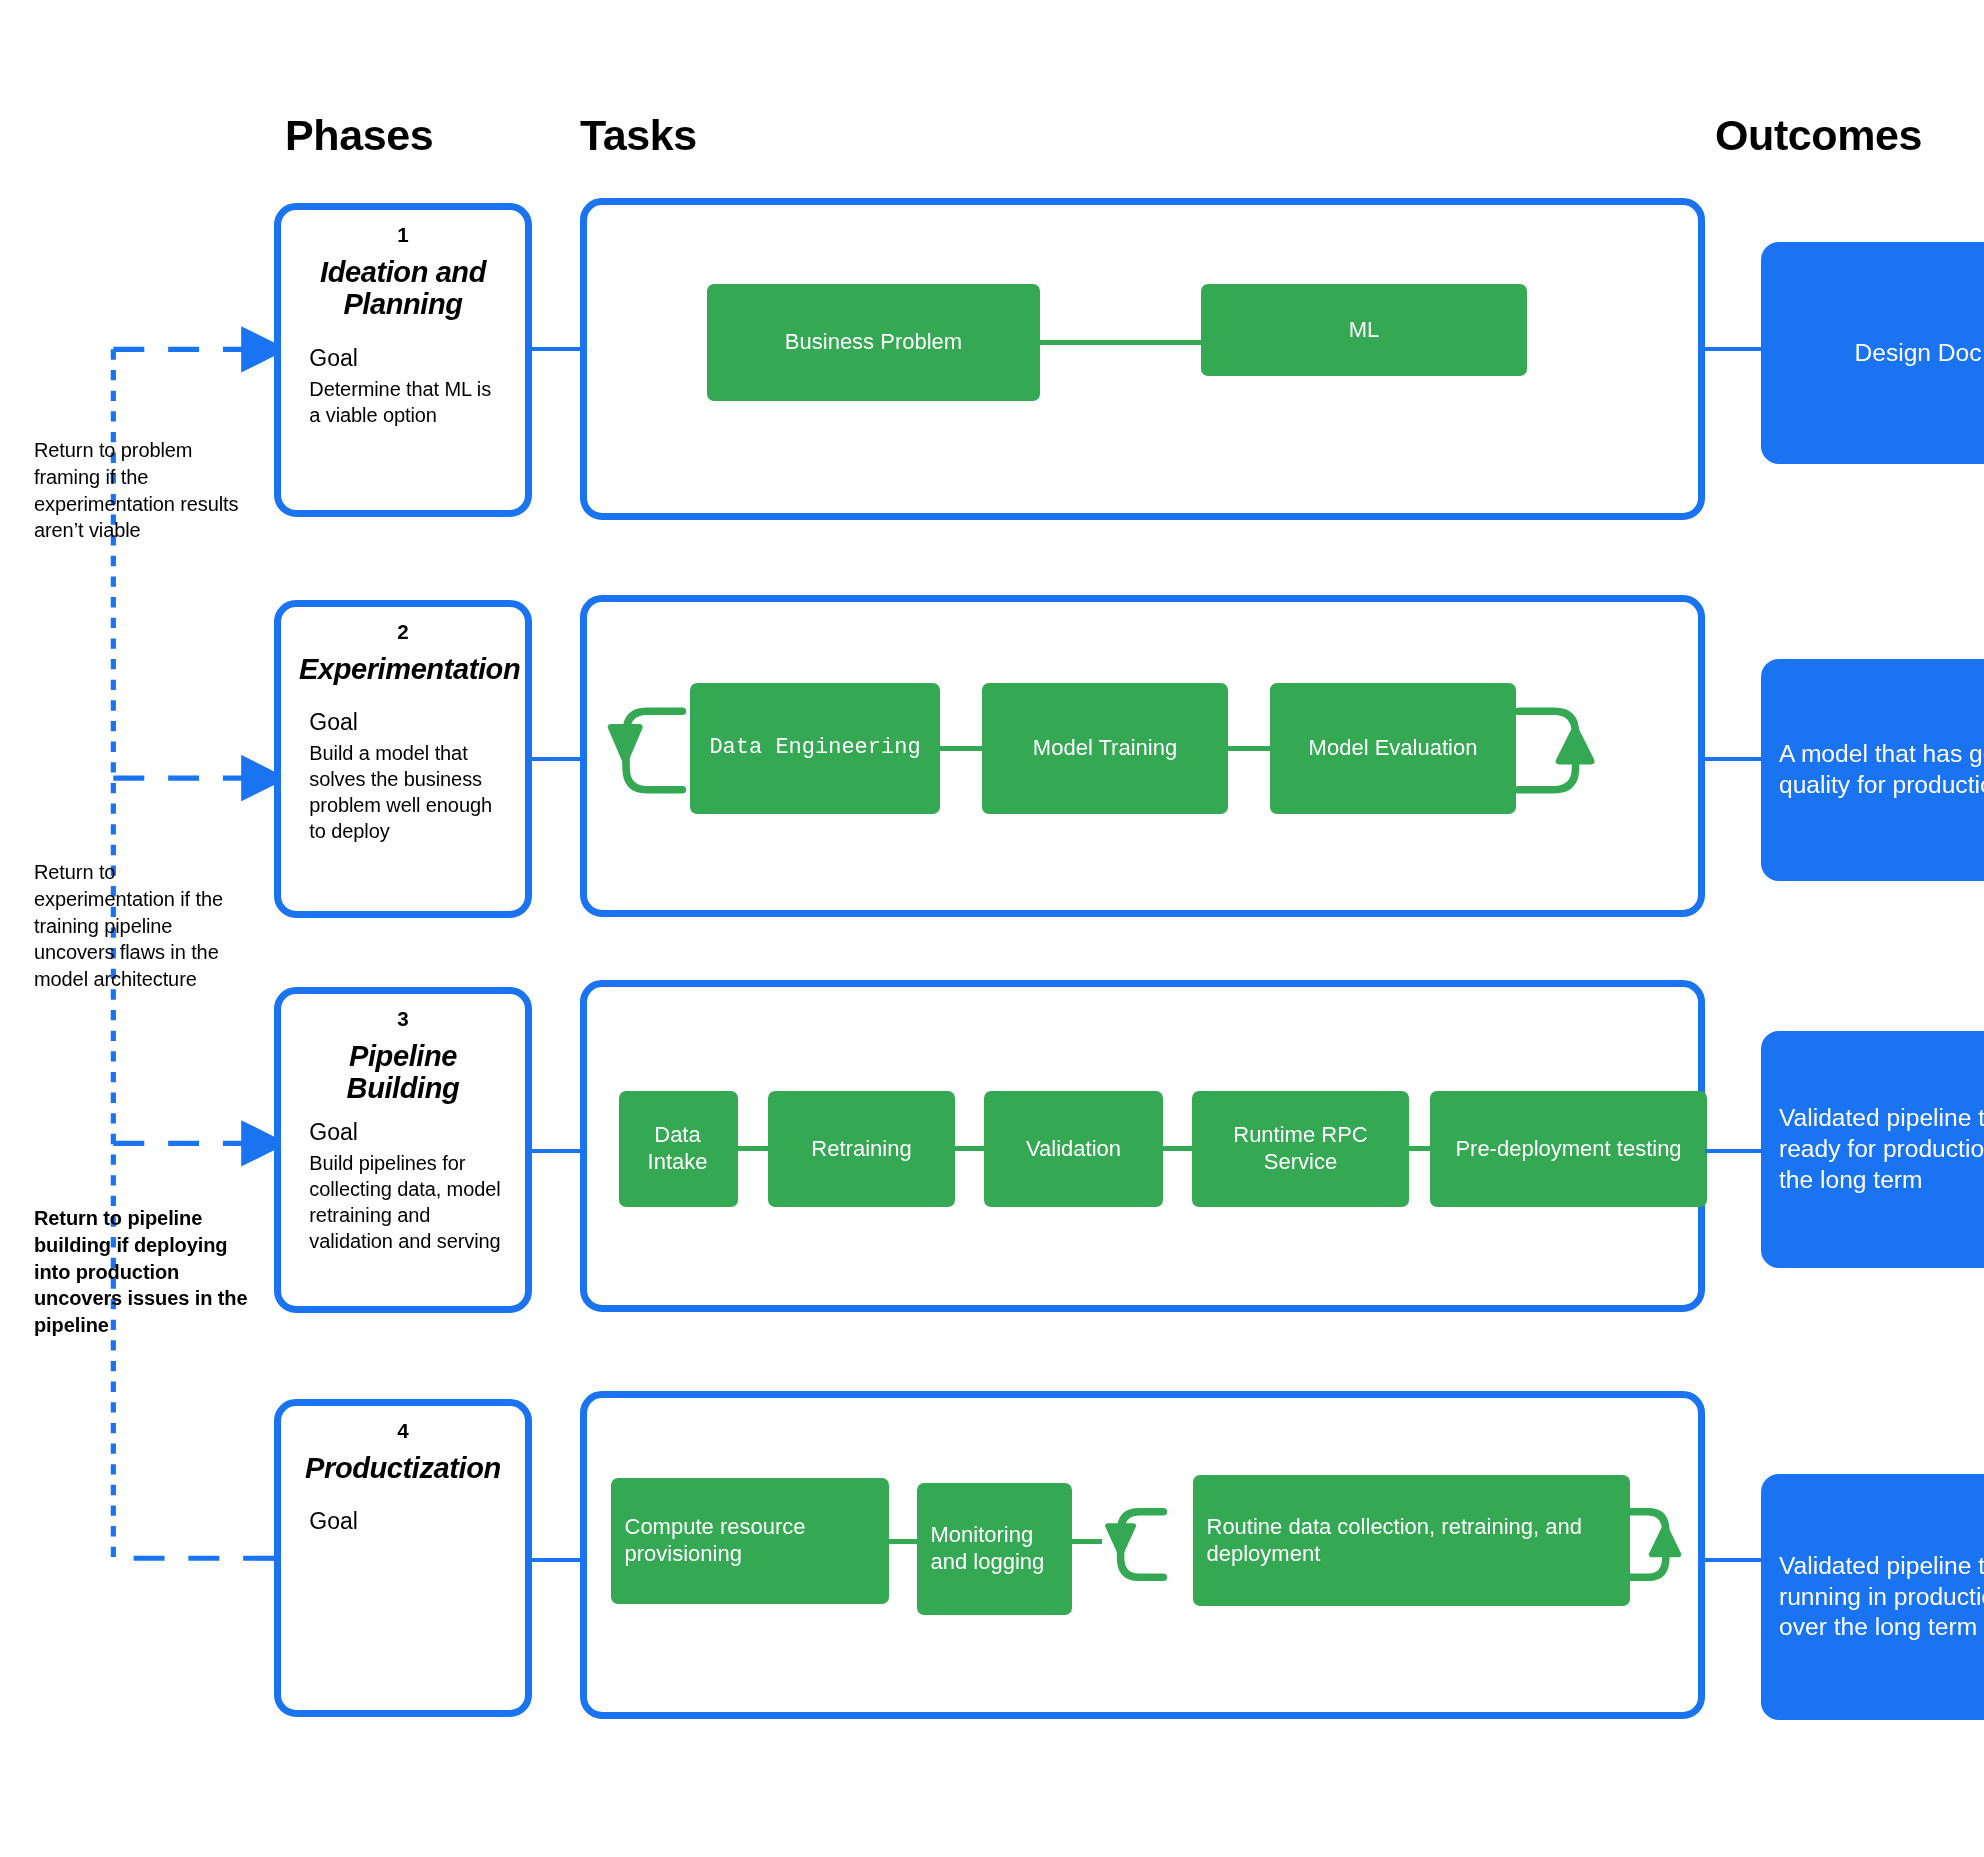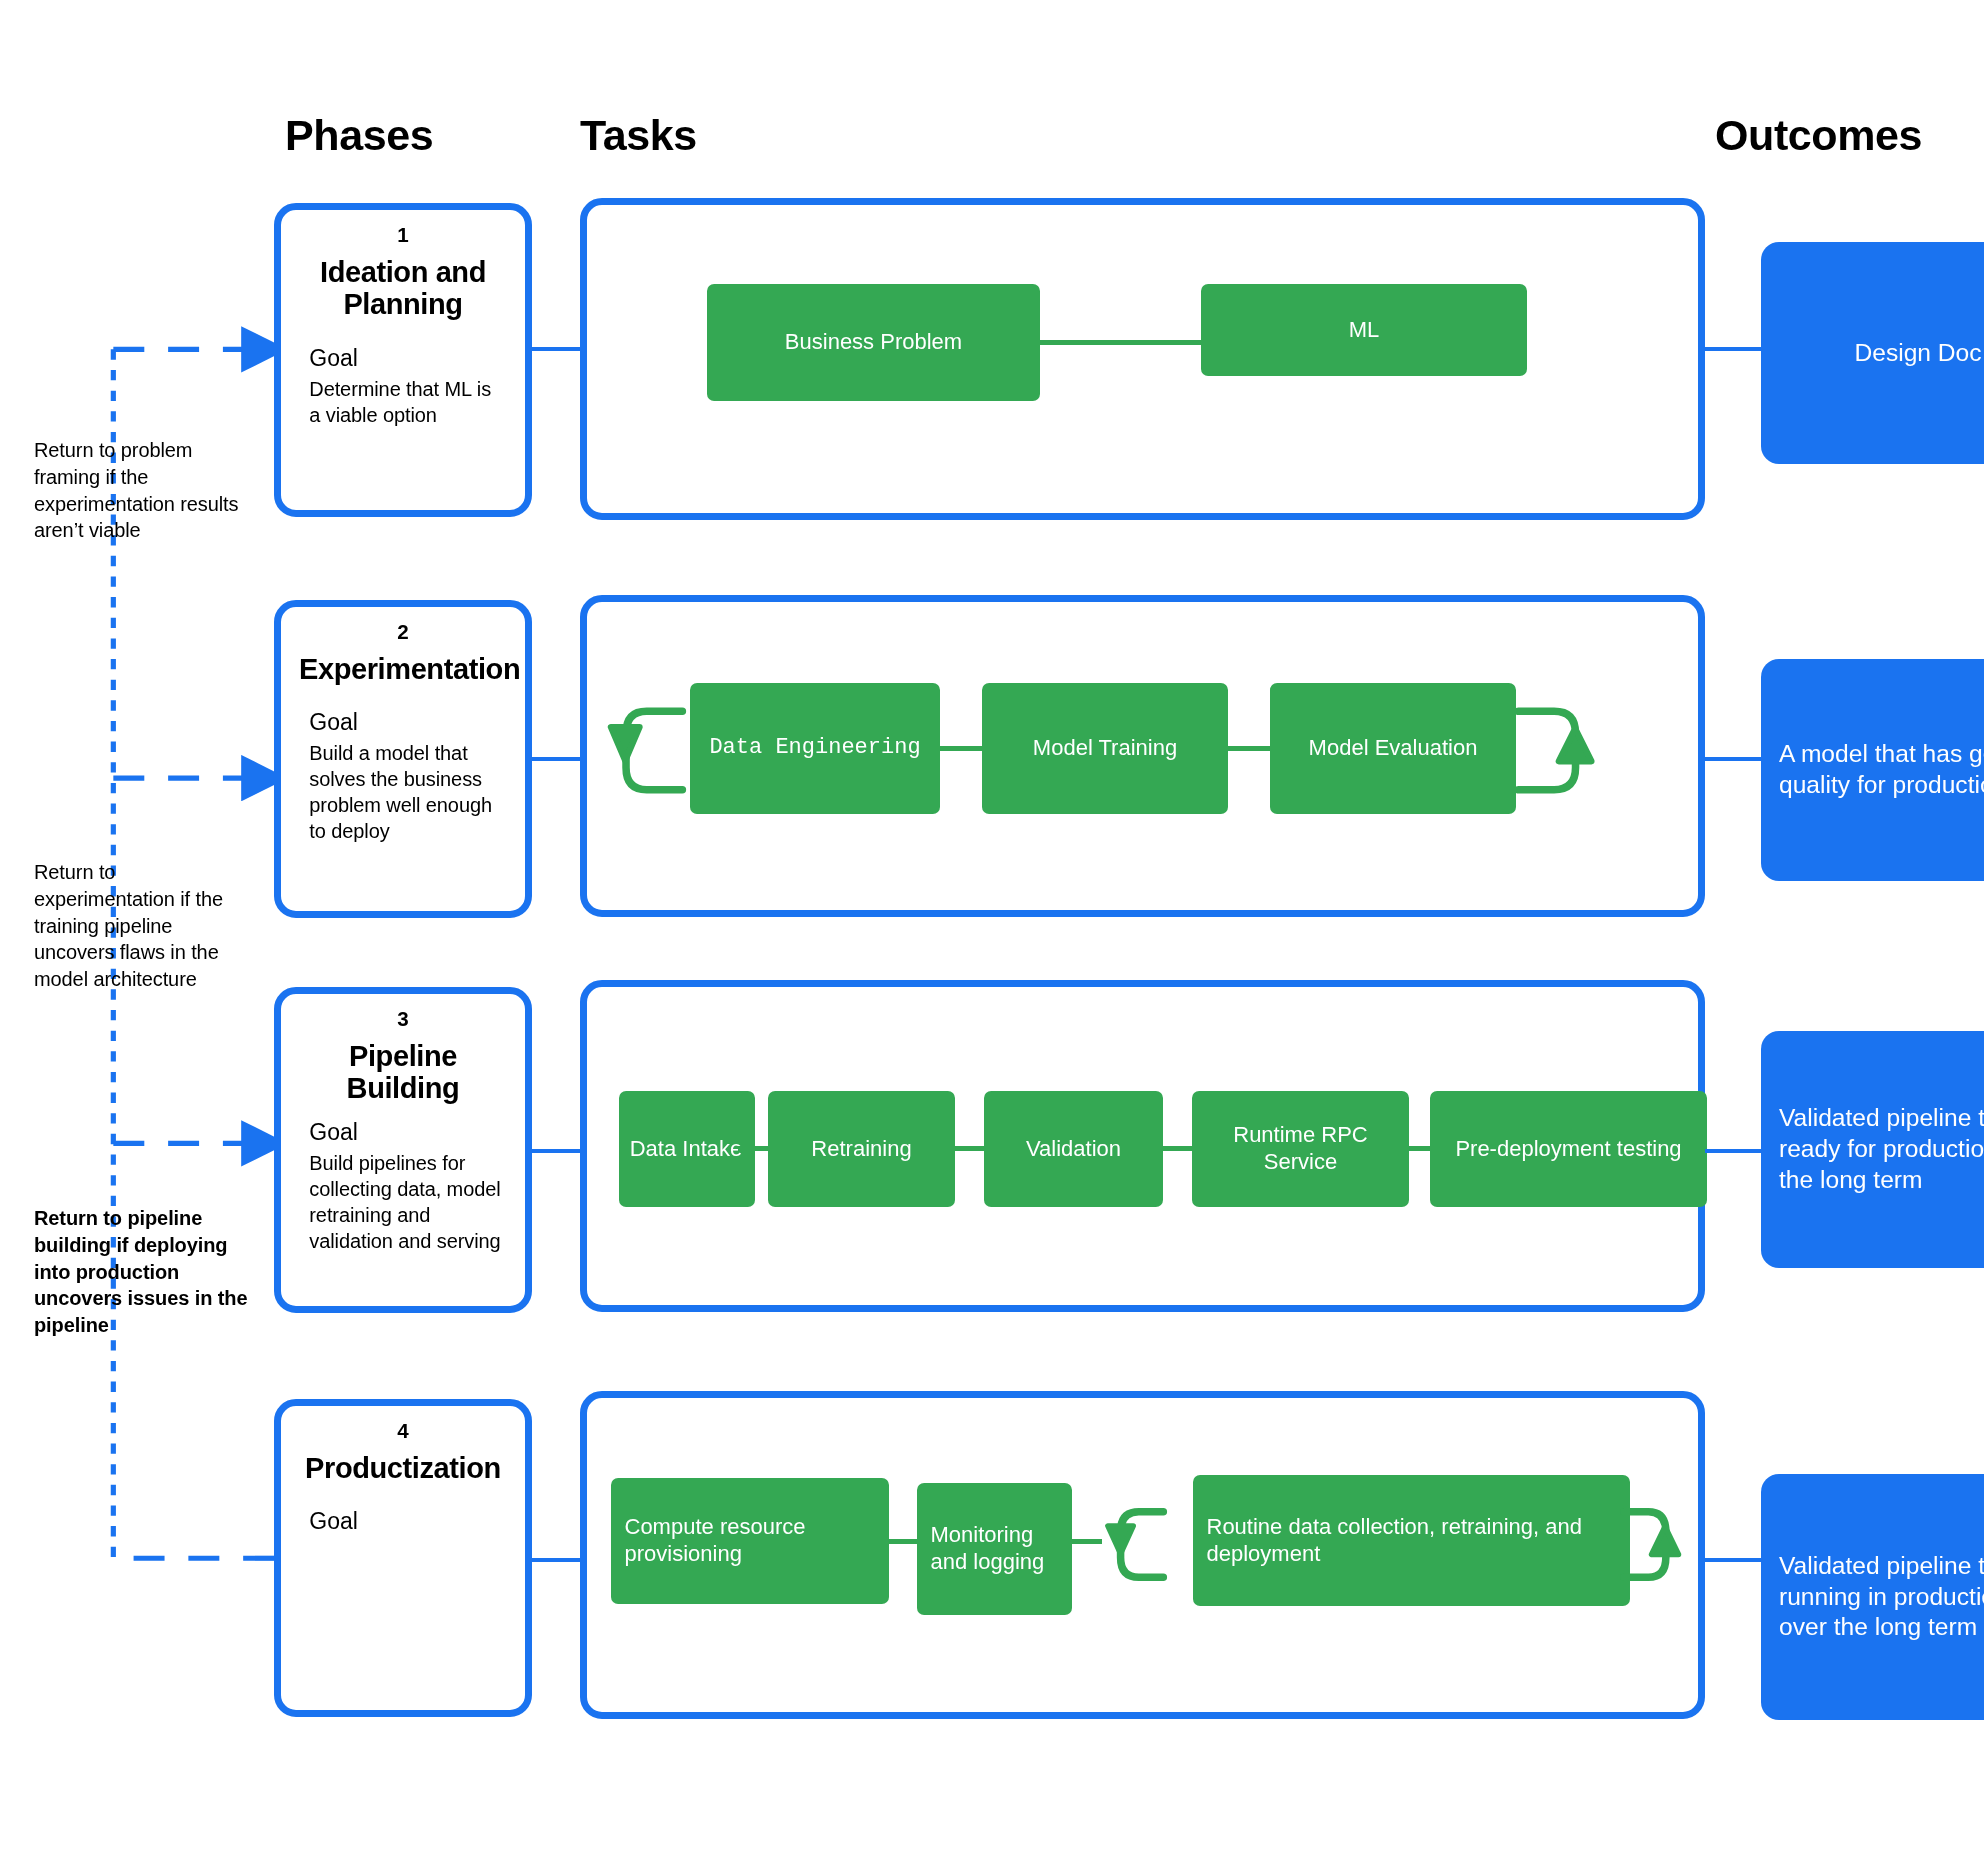--- a/index.html
+++ b/index.html
@@ -39,20 +39,21 @@
     margin-top:13.5px;
     line-height:1.1;
   }
   .phase-title{
     text-align:center;
     font-size:29px;
     font-weight:bold;
     line-height:1.13;
     margin-top:9.5px;
     letter-spacing:-0.4px;
+    font-style:italic;
   }
   .goal-wrap{ margin-top:24.6px; padding-left:10.3px; }
   .goal-label{
     font-size:23px; font-weight:normal; line-height:1.1; margin-bottom:4.8px;
   }
   .goal-text{
     font-size:20px; line-height:1.30; letter-spacing:-0.1px;
   }
 
   
@@ -212,21 +213,21 @@
   <div class="goal-wrap" style="margin-top:15px;">
     <div class="goal-label">Goal</div>
     <div class="goal-text">Build pipelines for collecting data, model retraining and validation and serving</div>
   </div>
 </div>
 
 <div class="blue-conn" style="left:532px; top:1149px; width:52px;"></div>
 
 <div class="tasks-card" id="t3" style="left:580px; top:980px; width:1125px; height:332px;"></div>
 
-<div class="task" style="left:619px; top:1091px; width:136px; height:116px;padding-left:6px;">Data Intake</div>
+<div class="task" style="left:619px; top:1091px; width:119px; height:116px;padding-left:6px;">Data Intake</div>
 <div class="connector" style="left:738px; top:1146px; width:31px;"></div>
 <div class="task" style="left:768px; top:1091px; width:187px; height:116px;">Retraining</div>
 <div class="connector" style="left:954px; top:1146px; width:31px;"></div>
 <div class="task" style="left:984px; top:1091px; width:179px; height:116px;">Validation</div>
 <div class="connector" style="left:1162px; top:1146px; width:31px;"></div>
 <div class="task" style="left:1192px; top:1091px; width:217px; height:116px;">Runtime RPC Service</div>
 <div class="connector" style="left:1408px; top:1146px; width:23px;"></div>
 <div class="task" style="left:1430px; top:1091px; width:277px; height:116px;">Pre-deployment testing</div>
 
 <div class="blue-conn" style="left:1705px; top:1149px; width:56px;"></div>

